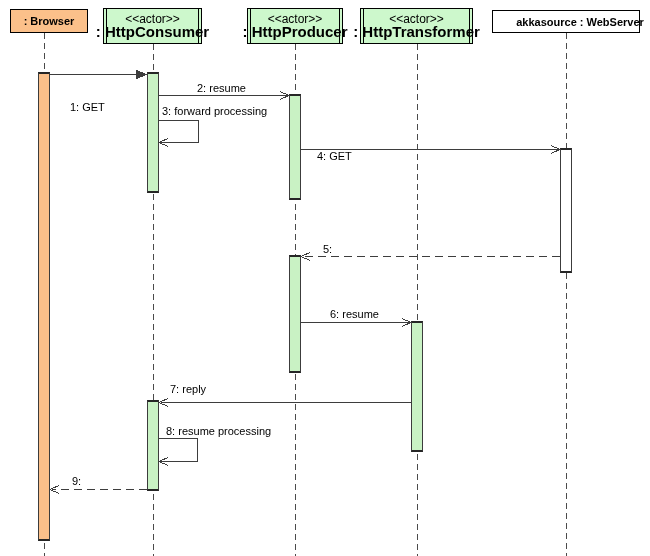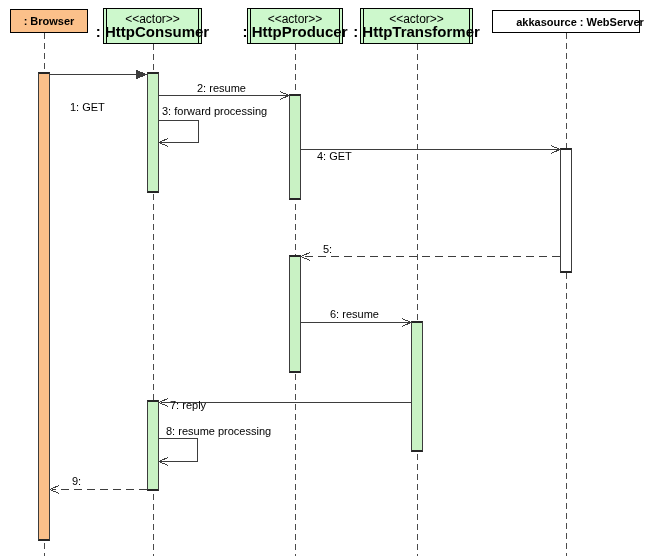--- a/index.html
+++ b/index.html
@@ -148,17 +148,17 @@
   <div class="head plainwhite" style="left:492px;top:10px;width:148px;height:23px;">
     <div class="single">akkasource : WebServer</div>
   </div>
 
   <div class="msg-label" style="left:70px;top:60px;margin-top:41px;">1: GET</div>
   <div class="msg-label" style="left:197px;top:82px;">2: resume</div>
   <div class="msg-label" style="left:162px;top:105px;">3: forward processing</div>
   <div class="msg-label" style="left:317px;top:150px;">4: GET</div>
   <div class="msg-label" style="left:323px;top:243px;">5:</div>
   <div class="msg-label" style="left:330px;top:308px;">6: resume</div>
-  <div class="msg-label" style="left:170px;top:399px;">7: reply</div>
+  <div class="msg-label" style="left:170px;top:383px;">7: reply</div>
   <div class="msg-label" style="left:166px;top:425px;">8: resume processing</div>
   <div class="msg-label" style="left:72px;top:475px;">9:</div>
 
 </div>
 
 </body></html>

